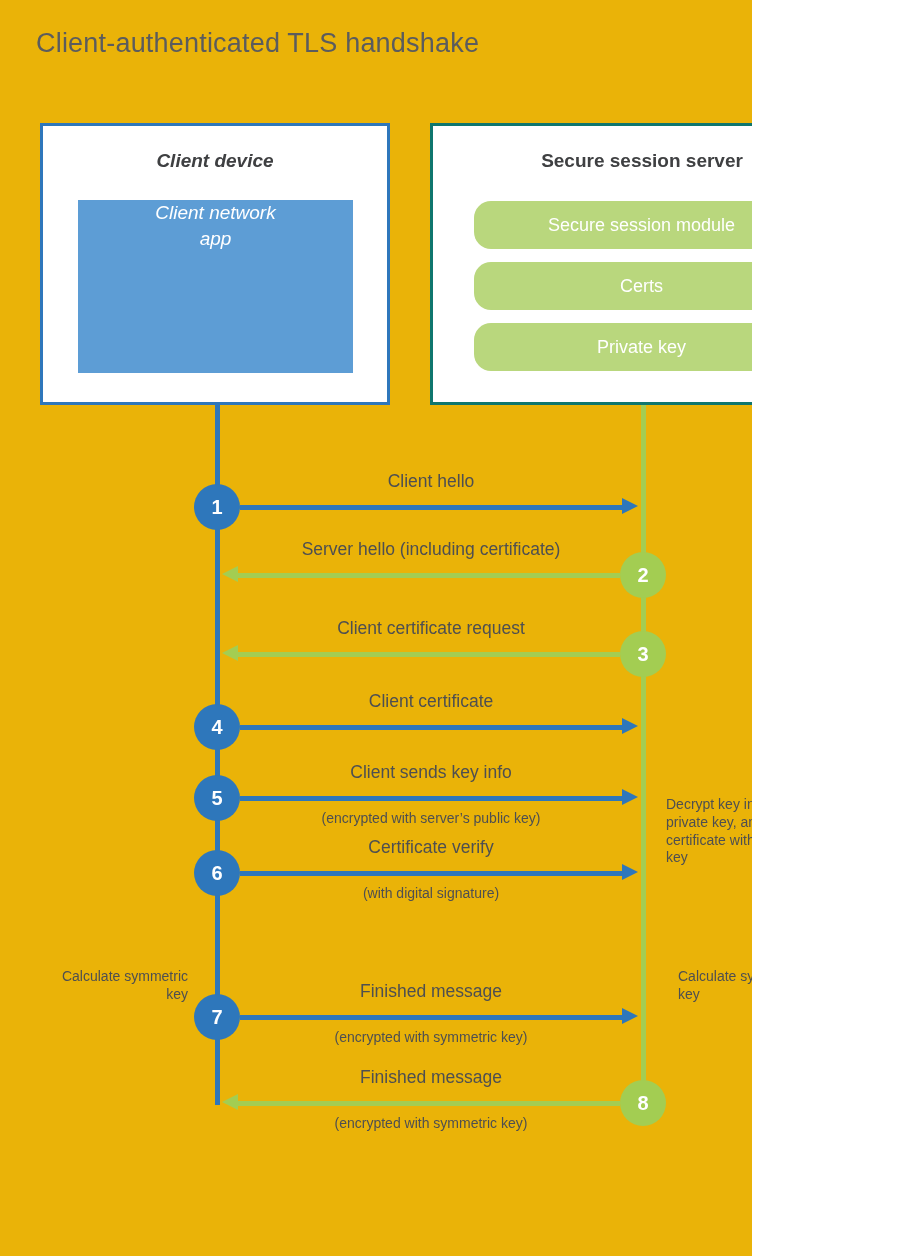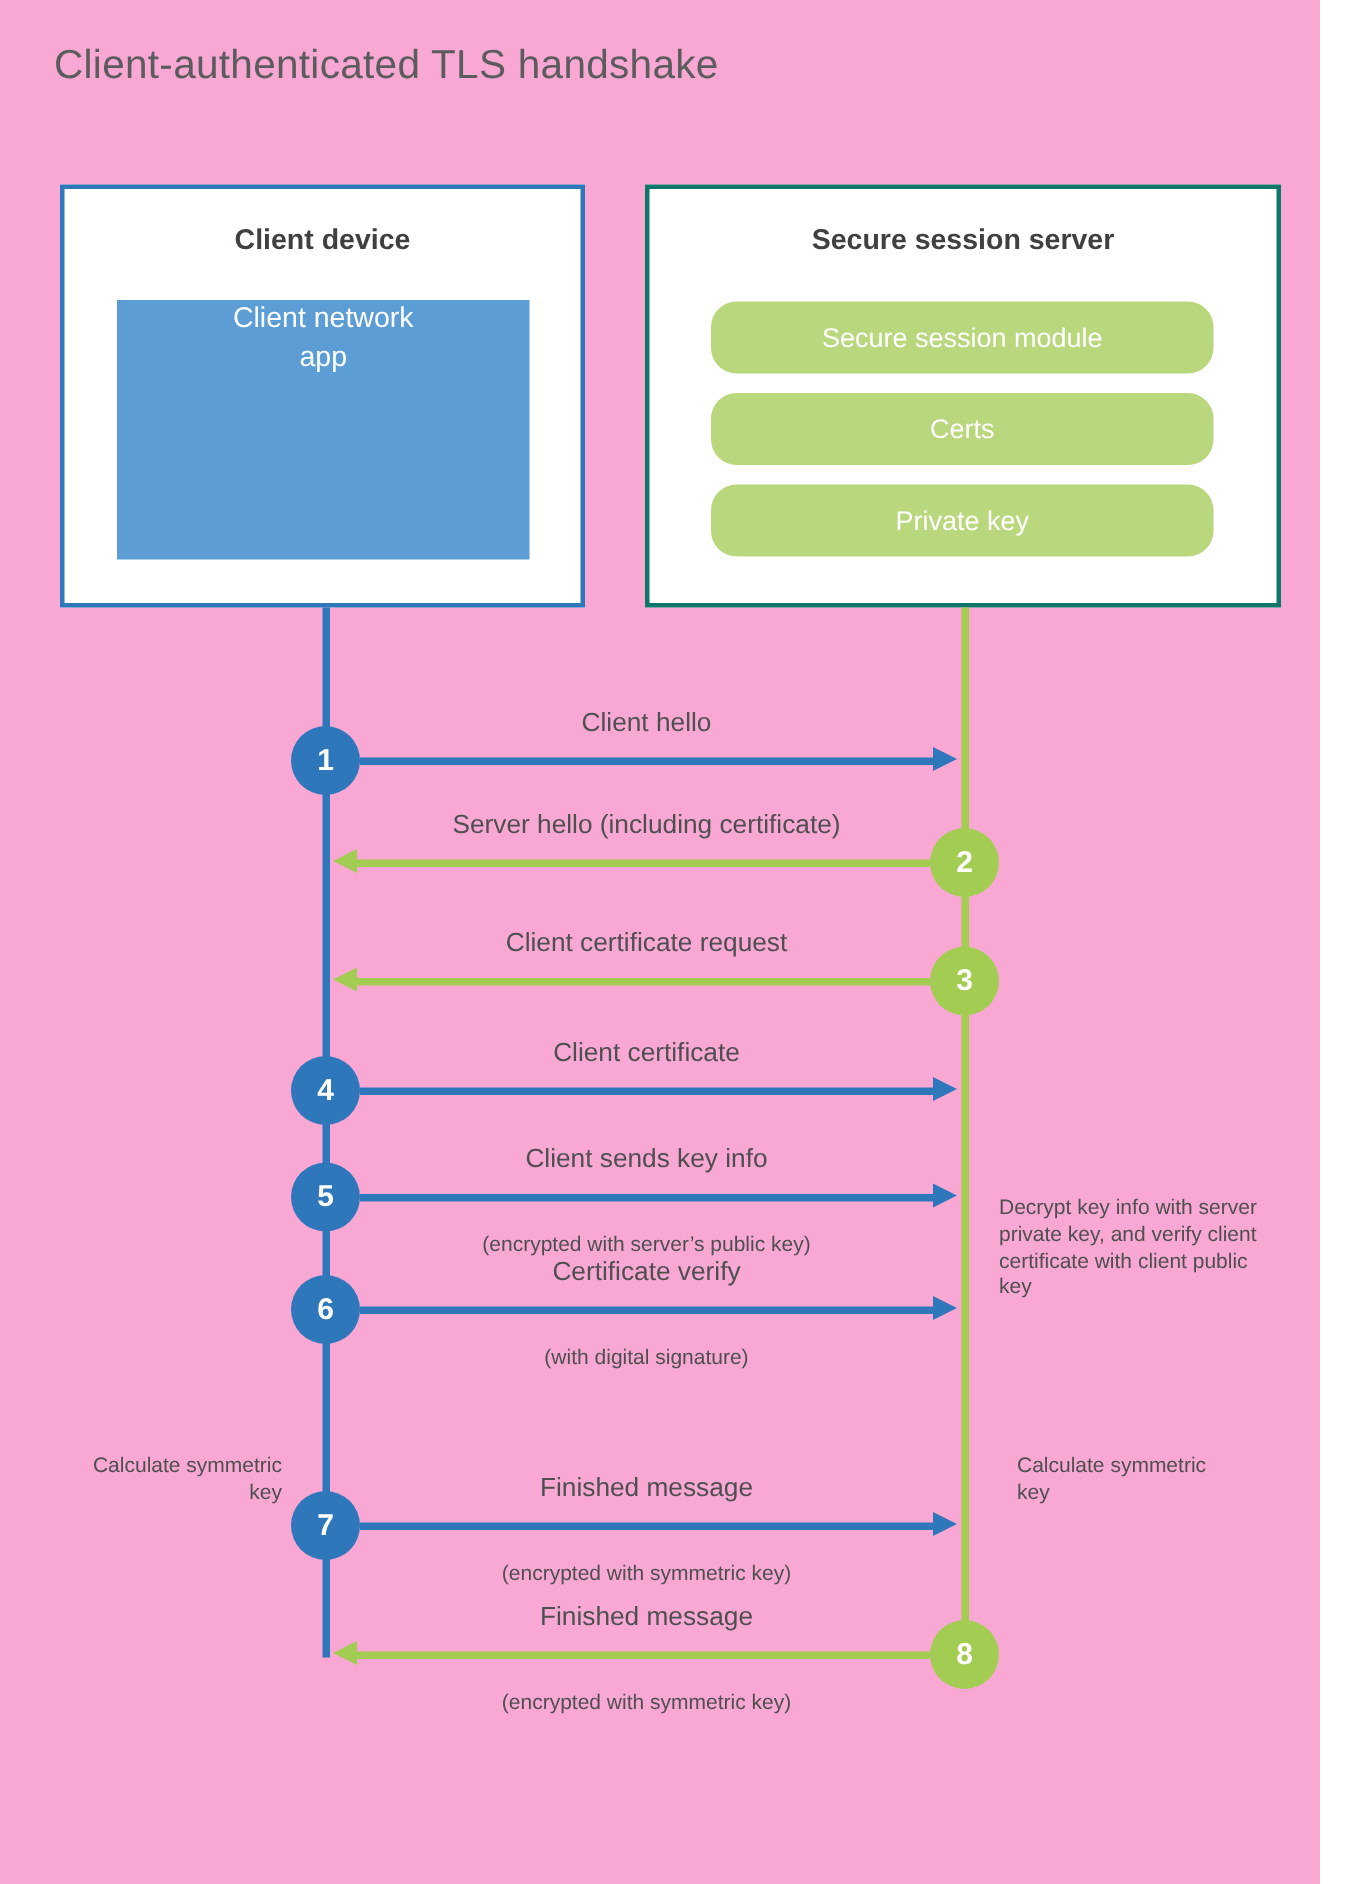--- a/index.html
+++ b/index.html
@@ -1,30 +1,30 @@
 <!DOCTYPE html>
 <html><head>
 <meta charset="utf-8">
 <style>
   html,body{margin:0;padding:0;background:#fff;}
   #canvas{
     position:relative;
-    width:880px;height:1256px;
-    background:#f9a8d4;
+    width:752px;height:1256px;
+    background:#eab308;
     font-family:"Liberation Sans","DejaVu Sans",sans-serif;
     overflow:hidden;
   }
   
   .diagram-title{
     position:absolute;left:36px;top:28px;
     font-size:27px;font-weight:300;color:#5b5c5e;letter-spacing:.2px;
   }
   
   .actor-box{position:absolute;top:123px;background:#fff;box-sizing:border-box;}
-  .client-box{left:40px;width:350px;height:282px;border:3px solid #2e77bb;}
+  .client-box{left:40px;width:350px;height:282px;border:3px solid #2e77bb;font-style:italic;}
   .server-box{left:430px;width:424px;height:282px;border:3px solid #0f766e;}
   .actor-title{
     position:absolute;left:0;top:24px;width:100%;
     text-align:center;font-size:19px;font-weight:bold;color:#3f4042;
   }
   .client-app{
     position:absolute;left:35px;top:74px;width:275px;height:173px;
     background:#5d9dd5;display:flex;align-items:flex-start;justify-content:center;
   }
   .client-app-label{
@@ -57,21 +57,21 @@
   .arrow-head{position:absolute;top:-9px;width:0;height:0;
     border-top:8px solid transparent;border-bottom:8px solid transparent;}
   .blue-arrow .arrow-head{left:622px;border-left:16px solid #2e77bb;}
   .green-arrow .arrow-head{left:222px;border-right:16px solid #a3cd52;}
   .step-label{
     position:absolute;left:240px;top:-36px;width:382px;
     text-align:center;font-size:17.5px;color:#4e4f51;
   }
   .step-sub{
     position:absolute;left:240px;top:12px;width:382px;
-    text-align:center;font-size:14px;color:#4e4f51;margin-top:11px;
+    text-align:center;font-size:14px;color:#4e4f51;
   }
   
   .note{position:absolute;font-size:14px;color:#4e4f51;line-height:1.27;margin-top:32px;}
   .note-decrypt{left:666px;top:764px;width:178px;text-align:left;}
   .note-calc-left{left:58px;top:936px;width:130px;text-align:right;}
   .note-calc-right{left:678px;top:936px;width:130px;text-align:left;}
 </style>
 </head>
 <body>
 

